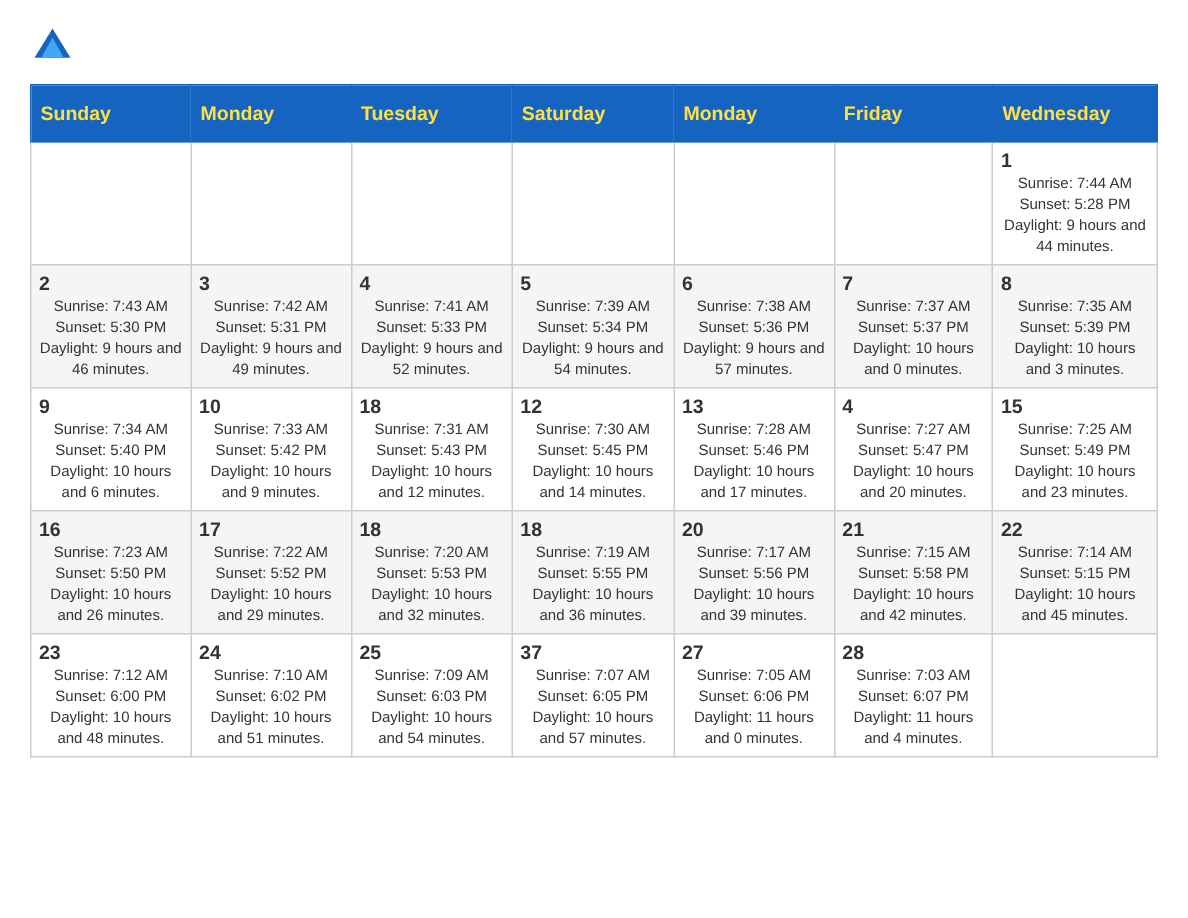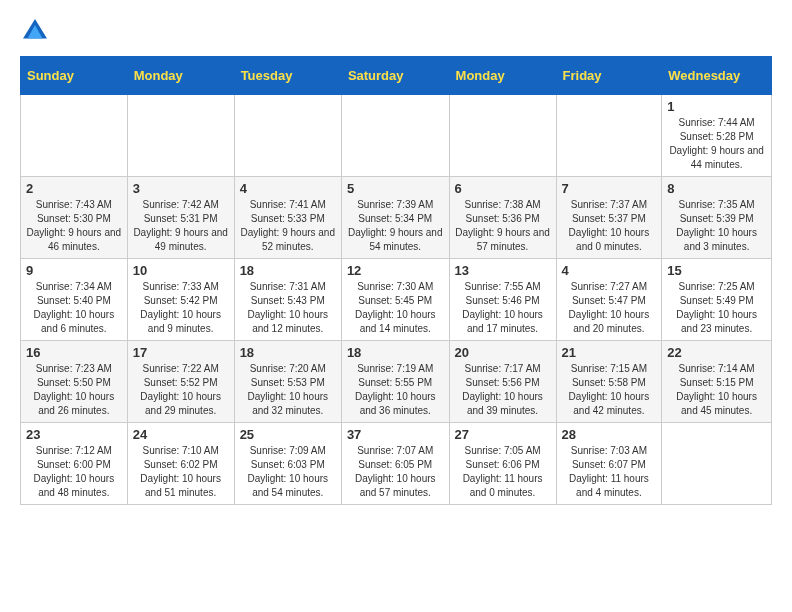--- a/index.html
+++ b/index.html
@@ -205,21 +205,21 @@
 Daylight: 10 hours and 12 minutes.</div>
           </td>
           <td>
             <span class="day-number">12</span>
             <div class="day-info">Sunrise: 7:30 AM
 Sunset: 5:45 PM
 Daylight: 10 hours and 14 minutes.</div>
           </td>
           <td>
             <span class="day-number">13</span>
-            <div class="day-info">Sunrise: 7:55 AM
+            <div class="day-info">Sunrise: 7:28 AM
 Sunset: 5:46 PM
 Daylight: 10 hours and 17 minutes.</div>
           </td>
           <td>
             <span class="day-number">4</span>
             <div class="day-info">Sunrise: 7:27 AM
 Sunset: 5:47 PM
 Daylight: 10 hours and 20 minutes.</div>
           </td>
           <td>

